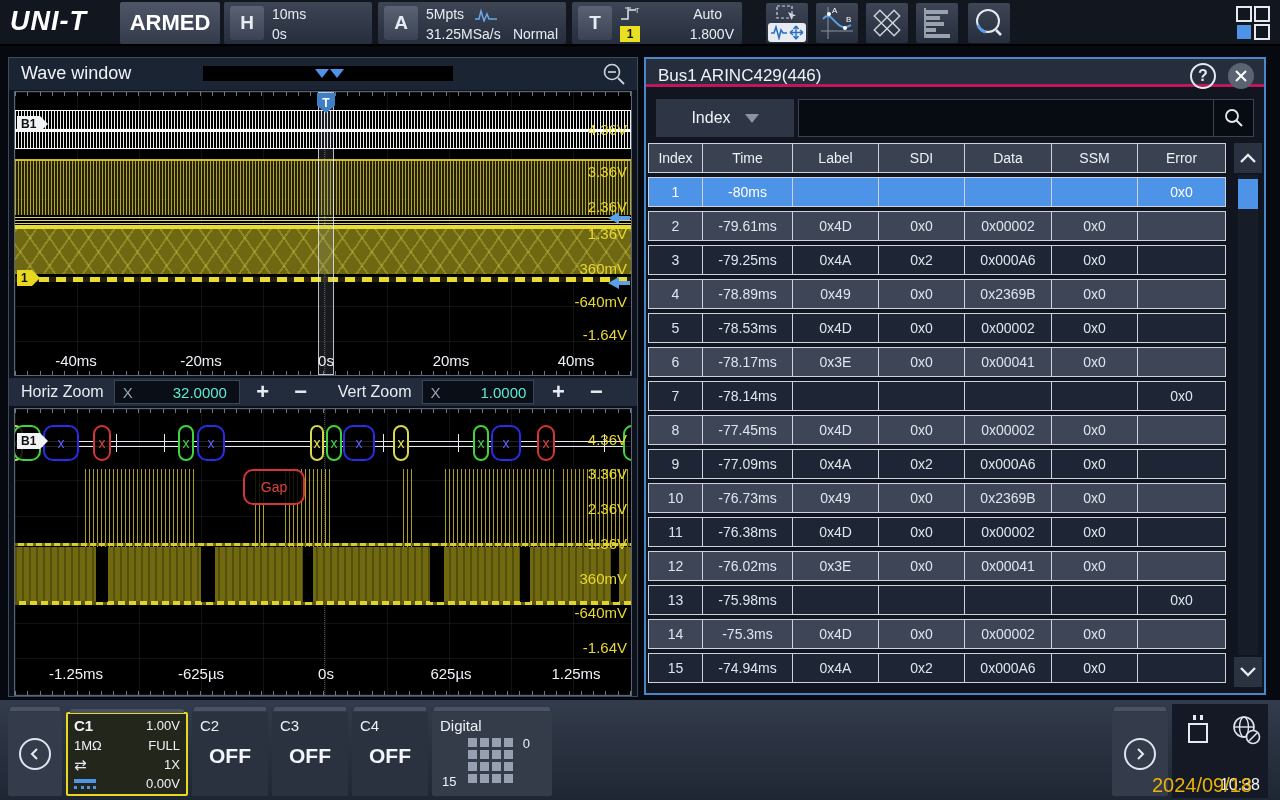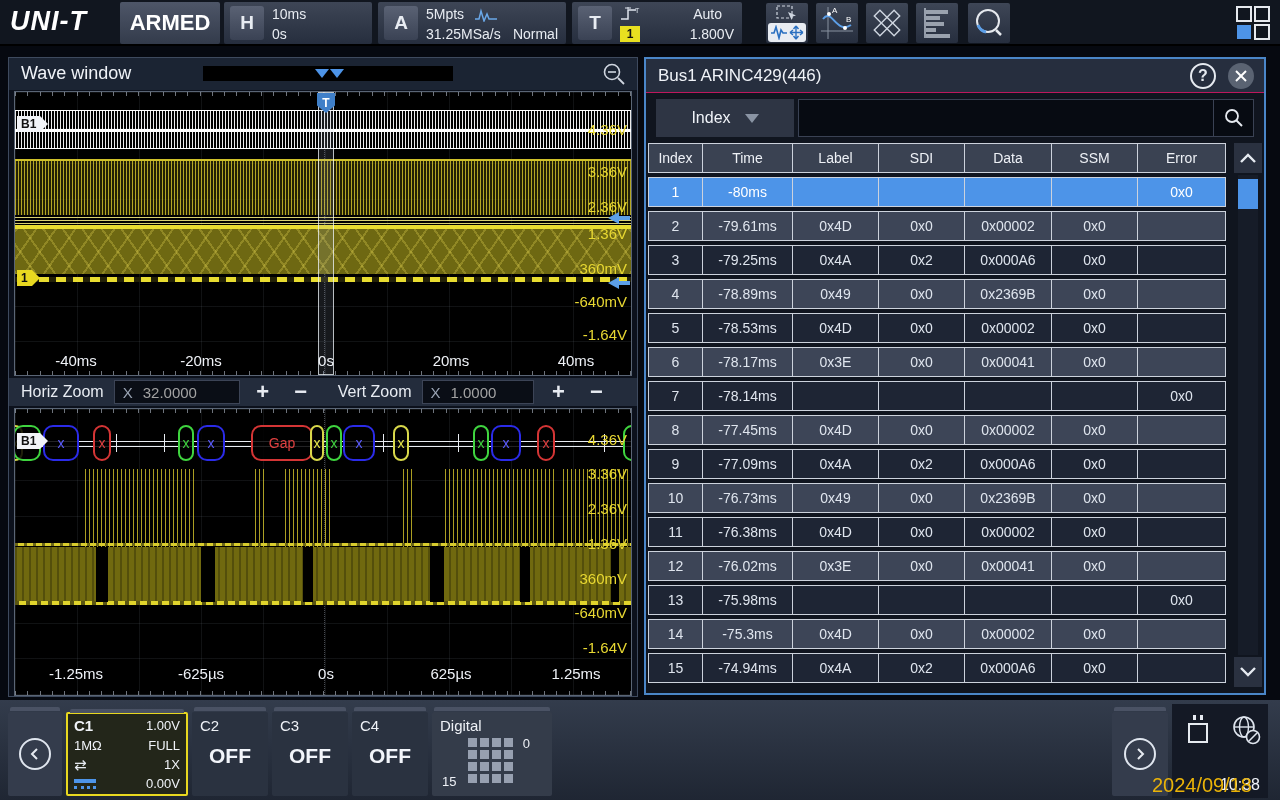--- a/index.html
+++ b/index.html
@@ -72,21 +72,21 @@
   .larrow::after { content:''; position:absolute; left:10px; top:4px; width:12px; height:4px; background:#5c9fe8; }
 
   .vlabel { position:absolute; right:4px; transform:translateY(-50%); font-size:15px; color:#e8d832; z-index:7; }
   .tlabel { position:absolute; transform:translateX(-50%); font-size:15px; color:#eef1f6; z-index:7; }
   #plot1 .tlabel { top:260px; } #plot2 .tlabel { top:256px; }
 
   
   .zoomrow { position:absolute; left:0; top:320px; width:628px; height:28px; background:#232c3c; display:flex; align-items:center; }
   .zr-label { font-size:16px; color:#e8ecf2; }
   .zr-input { height:24px; background:#0a0e16; border:1px solid #3c4456; display:flex; align-items:center; padding:0 8px; gap:10px; font-size:15px; }
-  .zr-x { color:#9aa4b4; } .zr-val { color:#a3a3a3; }
+  .zr-x { color:#9aa4b4; } .zr-val { color:#5eead4;margin-left:30px; }
   .zr-btn { font-size:22px; font-weight:bold; color:#e8ecf2; width:30px; text-align:center; }
   .zr-sp { flex:0 0 auto; }
 
   
   .busline { position:absolute; left:8px; right:0; top:32px; height:6px; border-top:1px solid #e8ecf2; border-bottom:1px solid #e8ecf2; }
   .token { position:absolute; top:16px; height:36px; border:2px solid; border-radius:10px; background:rgba(0,0,0,.85);
     display:flex; align-items:center; justify-content:center; font-size:14px; z-index:4; }
   .token.green { border-color:#3fd43f; color:#3fd43f; }
   .token.blue { border-color:#2b2be8; color:#5c5cff; }
   .token.red { border-color:#d43535; color:#e04040; }
@@ -97,21 +97,21 @@
   .speckline { position:absolute; left:0; right:0; top:134px; height:3px; background:#d8cc2e;
     background-image:repeating-linear-gradient(90deg,rgba(0,0,0,.5) 0 3px,transparent 3px 9px); }
   .oliveblock { position:absolute; left:0; right:0; top:138px; height:55px; background:#70690f;
     background-image:repeating-linear-gradient(90deg,rgba(0,0,0,.25) 0 2px,transparent 2px 7px); }
   .ogap { position:absolute; top:138px; height:55px; background:#000; z-index:2; }
   .botline { position:absolute; left:0; right:0; top:192px; height:4px; background:#e0d42c;
     background-image:repeating-linear-gradient(90deg,rgba(0,0,0,.6) 0 4px,transparent 4px 11px); }
 
   
   .right-panel { position:absolute; left:644px; top:57px; width:622px; height:638px; background:#10151f; border:2px solid #4a86c8; }
-  .rp-title { position:absolute; left:0; top:0; width:100%; height:34px; background:#262e3e; border-bottom:1px solid #be185d; }
+  .rp-title { position:absolute; left:0; top:0; width:100%; height:28px; background:#262e3e; border-bottom:3px solid #be185d; }
   .rp-title-text { position:absolute; left:12px; top:7px; font-size:17px; color:#f0f3f8; }
   .help-circ { position:absolute; right:48px; top:4px; width:26px; height:26px; border:2px solid #e6eaf0; border-radius:50%;
     display:flex; align-items:center; justify-content:center; font-size:16px; font-weight:bold; color:#e6eaf0; }
   .close-circ { position:absolute; right:10px; top:4px; width:26px; height:26px; background:#5a6372; border-radius:50%;
     display:flex; align-items:center; justify-content:center; }
   .rp-search { position:absolute; left:10px; top:40px; width:598px; height:38px; display:flex; }
   .dropdown { width:138px; height:38px; background:#2e3544; display:flex; align-items:center; justify-content:center; gap:14px; font-size:16px; color:#f0f3f8; }
   .dd-tri { width:0; height:0; border-left:7px solid transparent; border-right:7px solid transparent; border-top:9px solid #8a94a4; }
   .search-field { flex:1; height:38px; background:#070b12; border:1px solid #3a4254; margin-left:4px; }
   .search-btn { width:40px; height:38px; background:#070b12; border:1px solid #3a4254; border-left:none; display:flex; align-items:center; justify-content:center; }
@@ -350,21 +350,21 @@
           </div>
           <div class="token red" style="left: 78px; width: 18px;">
             <span>x</span>
           </div>
           <div class="token green" style="left: 163px; width: 16px;">
             <span>x</span>
           </div>
           <div class="token blue" style="left: 182px; width: 28px;">
             <span>x</span>
           </div>
-          <div class="token red" style="left: 236px; width: 62px;">
+          <div class="token red" style="left: 228px; width: 62px; margin-top: 44px;">
             <span>Gap</span>
           </div>
           <div class="token yellow" style="left: 295px; width: 14px;">
             <span>x</span>
           </div>
           <div class="token green" style="left: 311px; width: 16px;">
             <span>x</span>
           </div>
           <div class="token blue" style="left: 328px; width: 32px;">
             <span>x</span>

